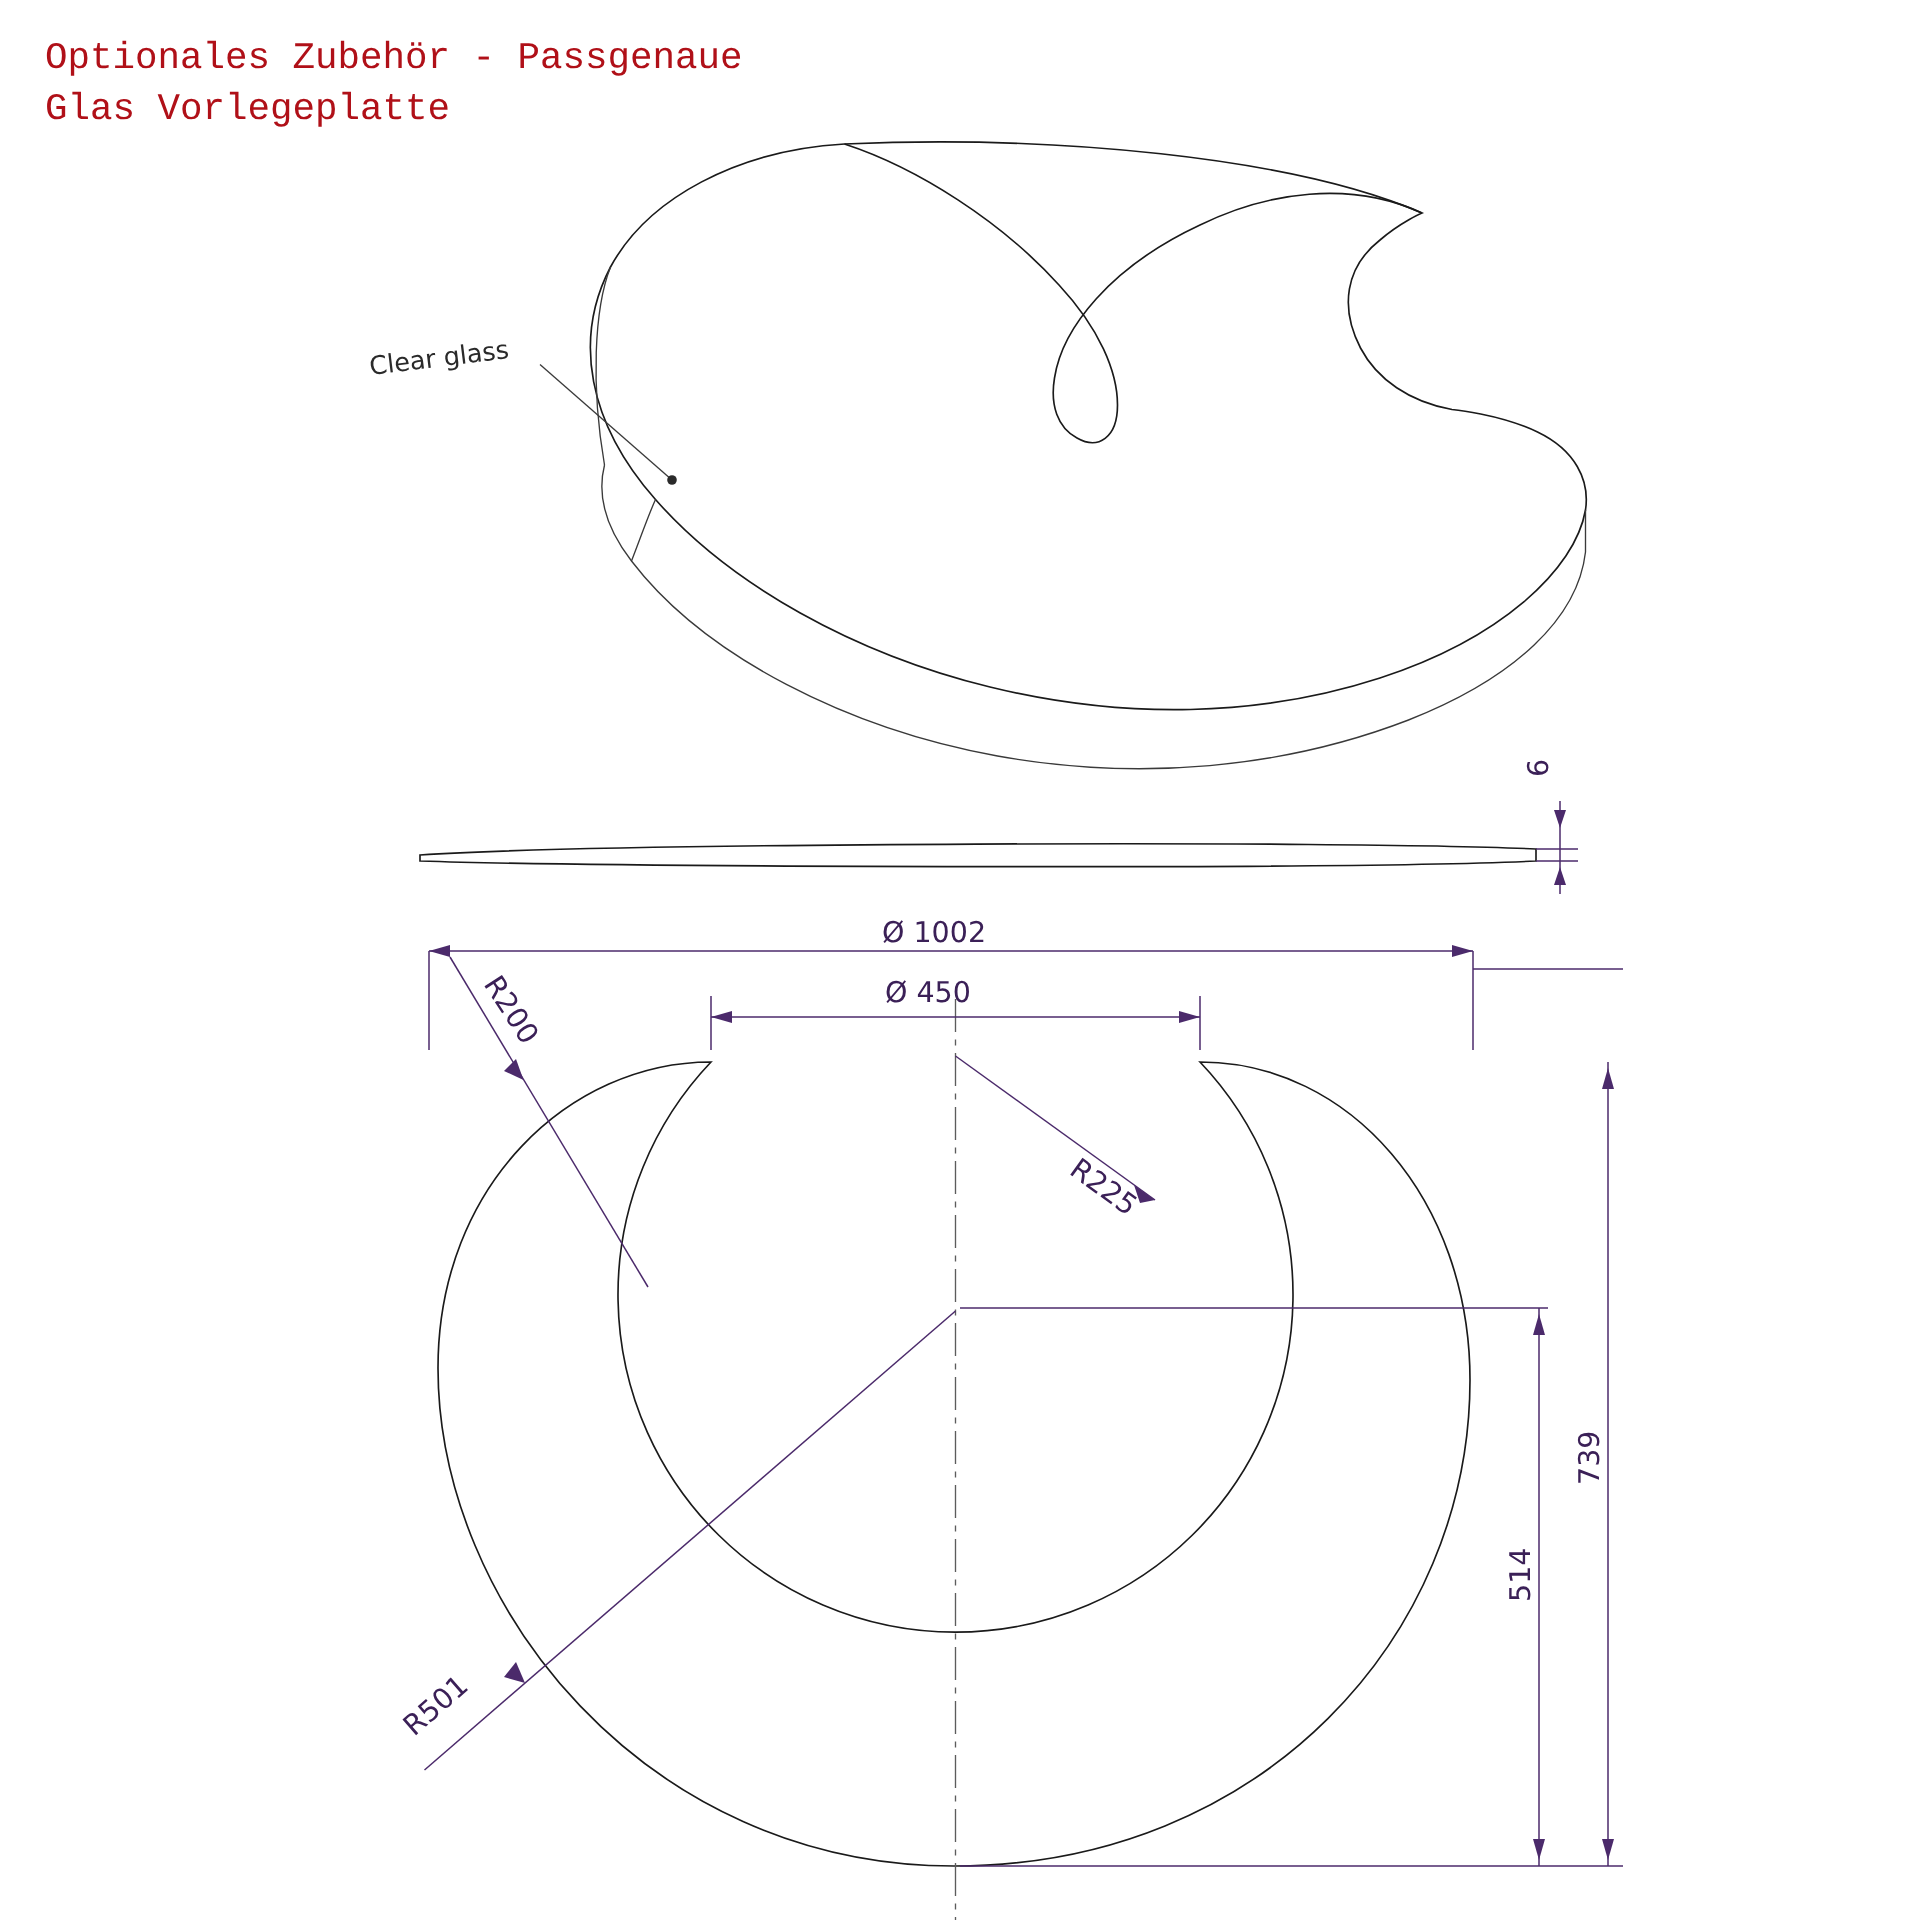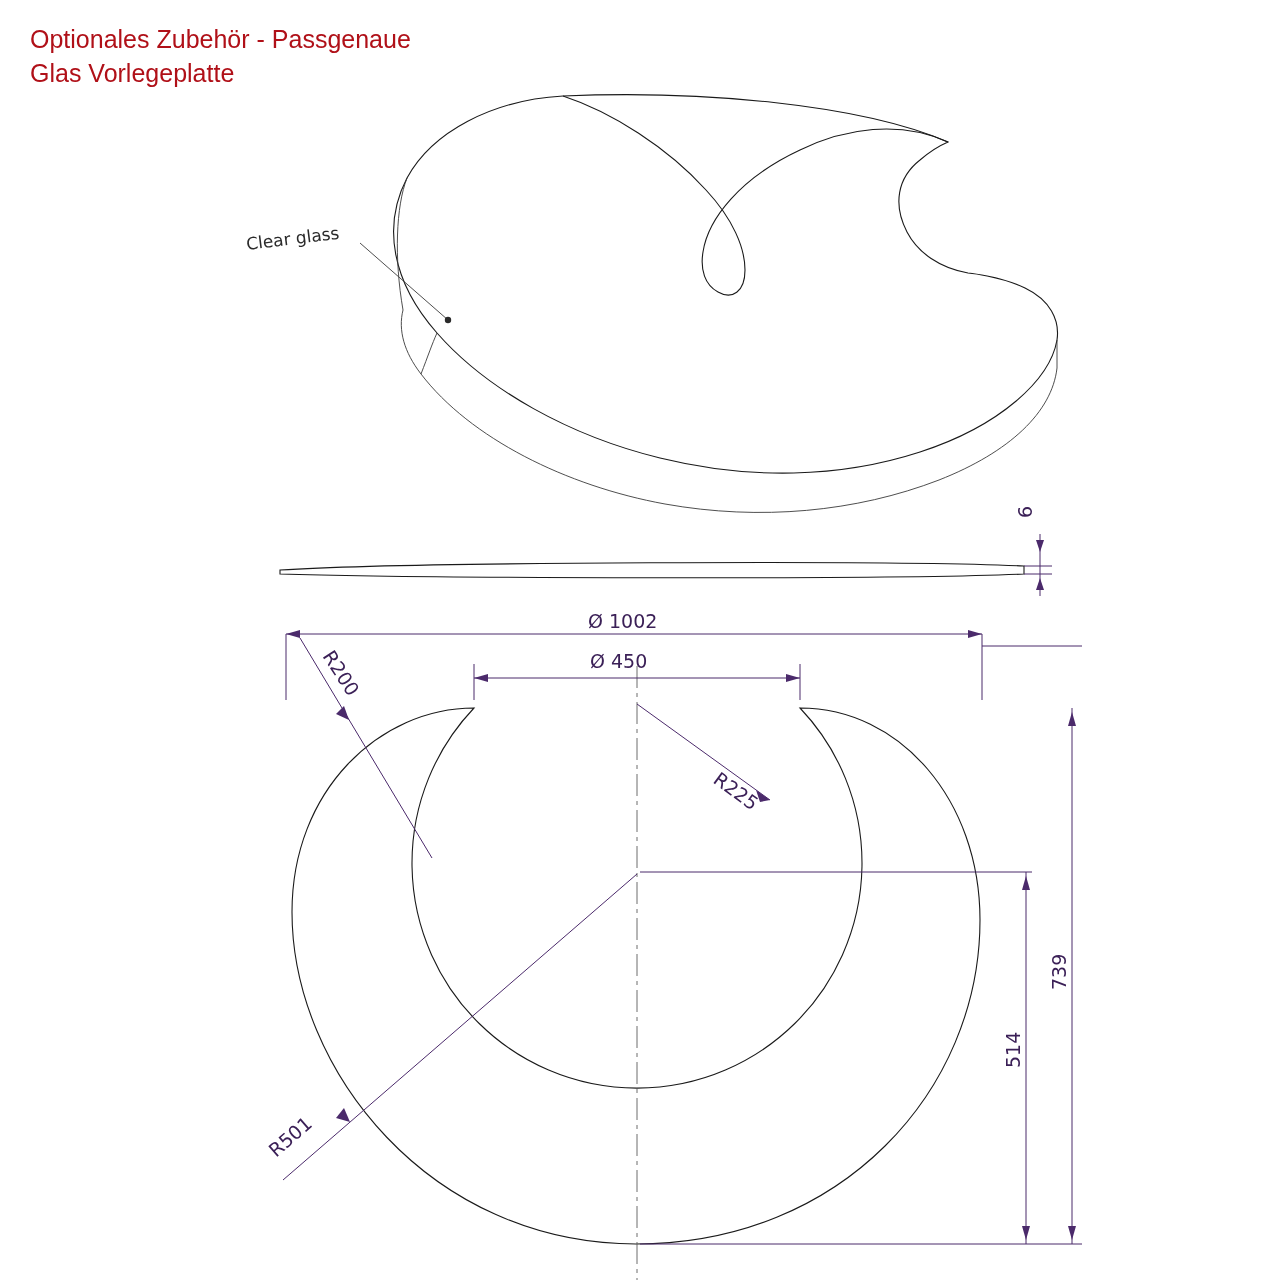--- a/index.html
+++ b/index.html
@@ -18,21 +18,21 @@
     position: absolute;
     inset: 0;
   }
   .title {
     position: absolute;
     left: 30px;
     top: 22px;
     color: #b01018;
     font-size: 25px;
     line-height: 34px;
-    font-family: Liberation Sans, sans-serif;
+    font-family: Liberation Mono, monospace;
     white-space: pre;
     letter-spacing: 0px;
   }
   svg.drawing {
     position: absolute;
     left: 0;
     top: 0;
     width: 1280px;
     height: 1280px;
   }

